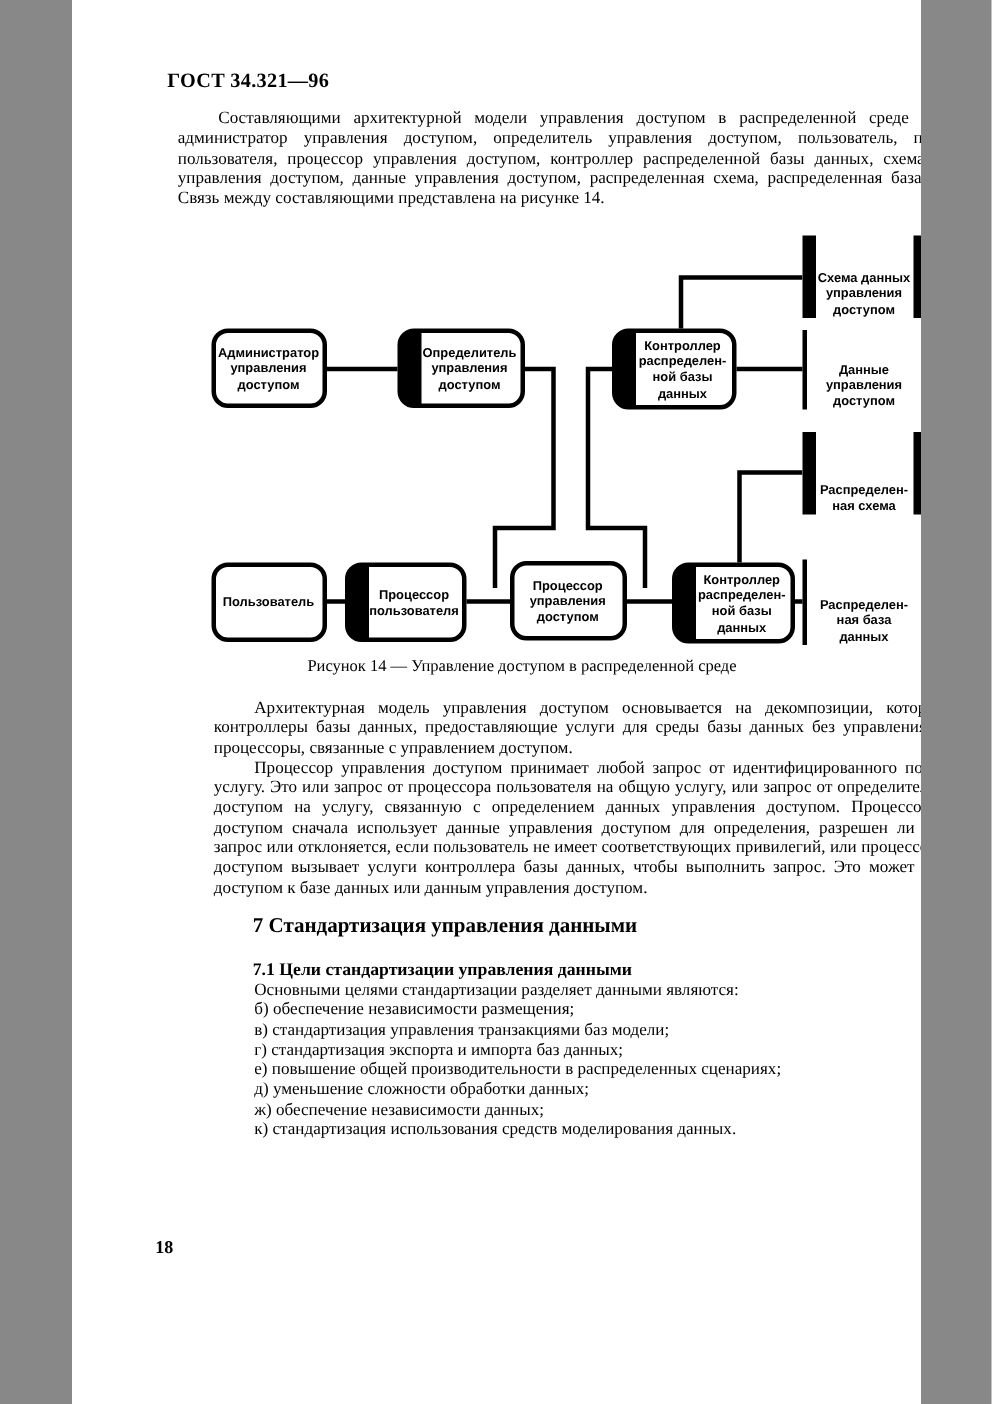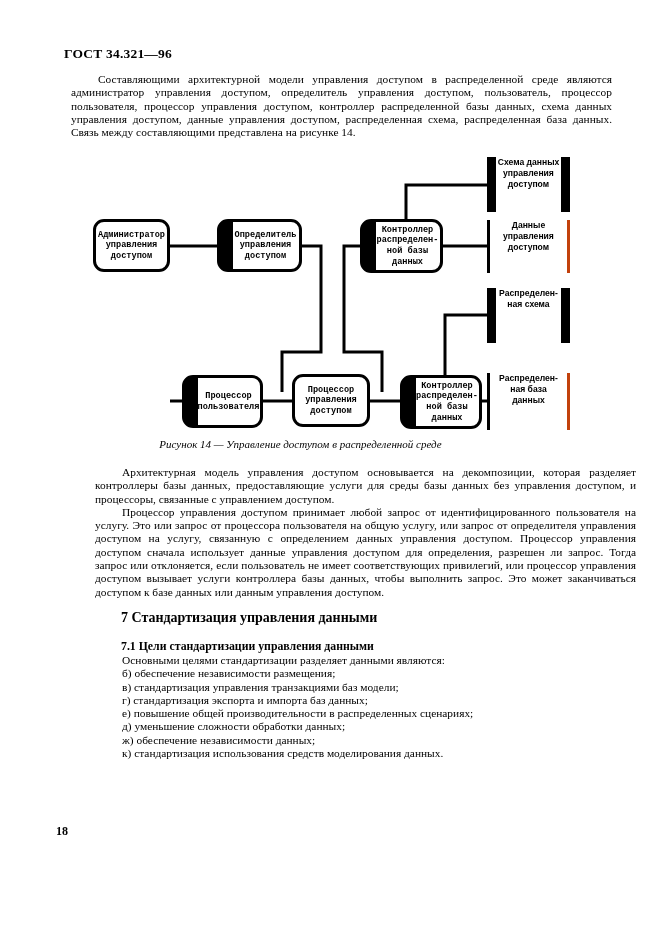--- a/index.html
+++ b/index.html
@@ -1,19 +1,19 @@
 <!DOCTYPE html>
 <html lang="ru"><head>
 <meta charset="utf-8">
 <style>
   html,body{margin:0;padding:0;}
   body{background:#888;}
   .page{
     position:relative;
-    width:661px;height:936px;
+    width:566px;height:936px;
     margin:0 auto;
     background:#ffffff;
     color:#000;
     font-family:"Liberation Serif", serif;
     overflow:hidden;
   }
   .doc-header{
     position:absolute;left:64px;top:46px;
     font-size:13.5px;font-weight:bold;letter-spacing:.2px;
   }
@@ -35,40 +35,40 @@
   .page-num{
     position:absolute;left:56px;top:824px;
     font-size:12px;
     font-weight:bold;
   }
   
   .figure{position:absolute;left:0;top:150px;width:661px;height:310px;}
   .figure svg{position:absolute;left:0;top:0;}
   .fig-caption{
     position:absolute;left:0;top:288px;width:601px;
-    text-align:center;font-size:11px;font-style:italic;
+    text-align:center;font-size:11px;
   }
   .node{
     position:absolute;box-sizing:border-box;
     background:#fff;border:3px solid #000;border-radius:11px;
     display:flex;align-items:center;justify-content:center;
     text-align:center;
-    font-family:Liberation Mono, monospace;
+    font-family:Liberation Sans, sans-serif;
     font-weight:bold;font-size:8.6px;line-height:10.6px;
     white-space:pre-line;
   }
   .node .bar{
     position:absolute;left:-1px;top:-1px;bottom:-1px;width:14px;
     background:#000;border-radius:8px 0 0 8px;
   }
   .node .lbl{position:relative;z-index:1;}
   .node.has-bar .lbl{padding-left:12px;}
   .store{
     position:absolute;box-sizing:border-box;
-    display:flex;align-items:flex-start;justify-content:center;
+    display:flex;align-items:flex-end;justify-content:center;
     text-align:center;background:#fff;
     font-family:"Liberation Sans", sans-serif;
     font-weight:bold;font-size:8.6px;line-height:10.8px;
     white-space:pre-line;
   }
   .store.thick{border-left:9px solid #000;border-right:9px solid #000;}
   .store.thin{border-left:3px solid #000;border-right:3px solid #c2410c;}
 </style>
 </head>
 <body>
@@ -111,20 +111,23 @@
     </div>
 
     <div class="node has-bar" style="left:360px;top:69px;width:83px;height:54px;">
       <span class="bar"></span>
       <span class="lbl">Контроллер
 распределен-
 ной базы
 данных</span>
     </div>
 
+    <div class="node" style="left:93px;top:225px;width:77px;height:53px;">
+      <span class="lbl">Пользователь</span>
+    </div>
 
     <div class="node has-bar" style="left:182px;top:225px;width:81px;height:53px;">
       <span class="bar"></span>
       <span class="lbl">Процессор
 пользователя</span>
     </div>
 
     <div class="node" style="left:292px;top:224px;width:78px;height:53px;">
       <span class="lbl">Процессор
 управления

